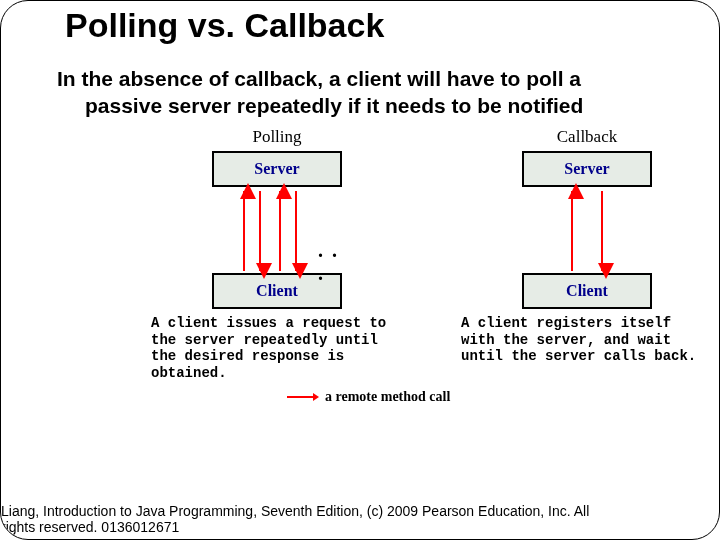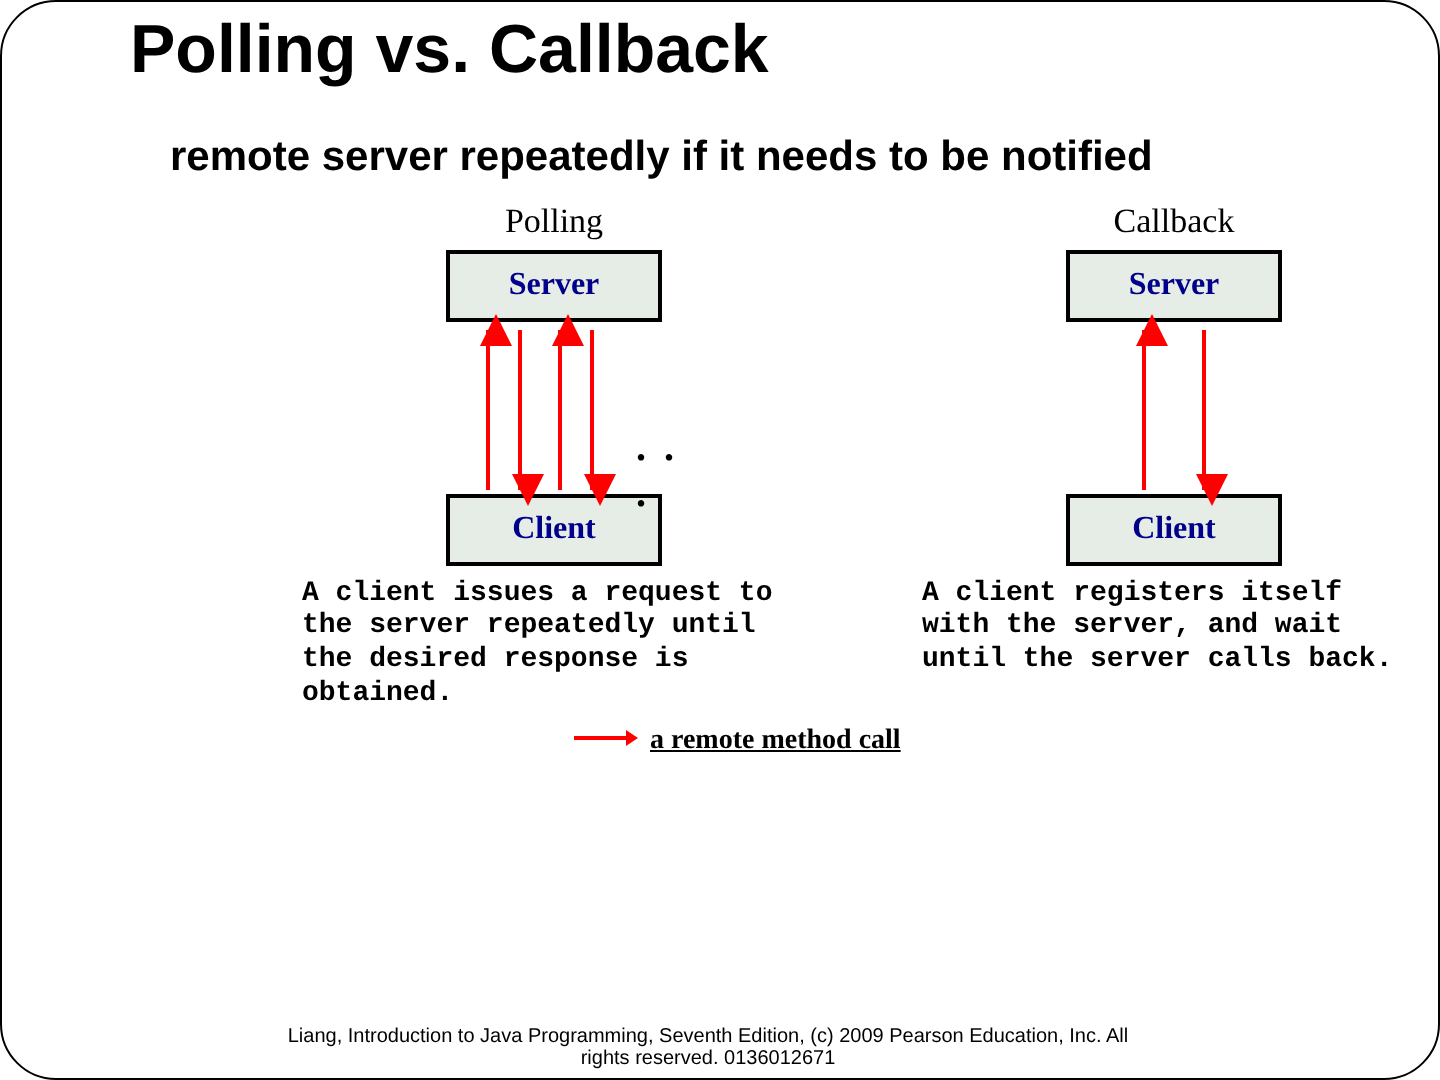--- a/index.html
+++ b/index.html
@@ -52,21 +52,21 @@
   .col-right { left: 390px; }
   .col-title {
     font-family: "Times New Roman", serif;
     font-weight: normal;
     font-size: 17px;
     text-align: center;
     margin-bottom: 4px;
   }
   .node-box {
     box-sizing: border-box;
-    width: 108px;
+    width: 130px;
     height: 36px;
     margin: 0 auto;
     border: 2px solid #000;
     background: #e6ece6;
     font-family: "Times New Roman", serif;
     font-weight: bold;
     font-size: 16px;
     color: #00008b;
     display: flex;
     align-items: center;
@@ -93,50 +93,50 @@
     font-size: 14px;
     line-height: 1.2;
     text-align: left;
     margin: 6px 14px 0 14px;
   }
   .legend {
     position: absolute;
     left: 228px;
     top: 262px;
     display: flex;
-    align-items: flex-start;
+    align-items: center;
     gap: 6px;
-    text-decoration: underline;
   }
   .legend-text {
     font-family: "Times New Roman", serif;
     font-weight: bold;
     font-size: 14px;
   }
   .footer {
     position: absolute;
     bottom: 4px;
     left: 0;
     right: 12px;
-    text-align: center;
-    font-size: 10px;
+    text-align: left;
+    font-size: 14px;
     line-height: 1.1;
     white-space: pre-line;
   }
   svg { overflow: visible; }
 </style>
 </head>
 <body>
 
 <div class="slide">
 
   <h1 class="title">Polling vs. Callback</h1>
 
   <p class="body-text">
-    <span class="indent">remote server repeatedly if it needs to be notified</span>
+    <span>In the absence of callback, a client will have to poll a</span>
+    <span class="indent">passive server repeatedly if it needs to be notified</span>
   </p>
 
   <div class="diagram-area">
 
     <div class="col col-left">
       <div class="col-title">Polling</div>
       <div class="node-box">Server</div>
       <div class="arrow-zone">
         <svg width="130" height="86">
           <defs>

